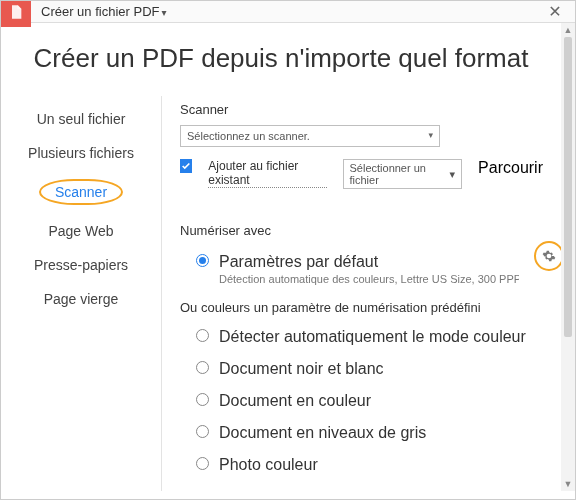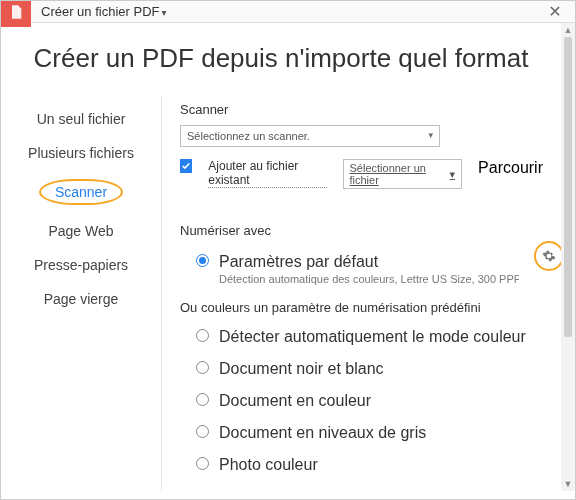--- a/index.html
+++ b/index.html
@@ -136,21 +136,20 @@
   }
   .small-select {
     border: 1px solid #bfbfbf;
     font-size: 11px;
     color: #555;
     padding: 2px 6px;
     display: flex;
     align-items: center;
     gap: 6px;
     cursor: pointer;
-    text-decoration: underline;
   }
   .link {
     color: #000000;
     font-size: 16px;
     cursor: pointer;
   }
   .radio-row {
     display: flex;
     align-items: flex-start;
     gap: 10px;

